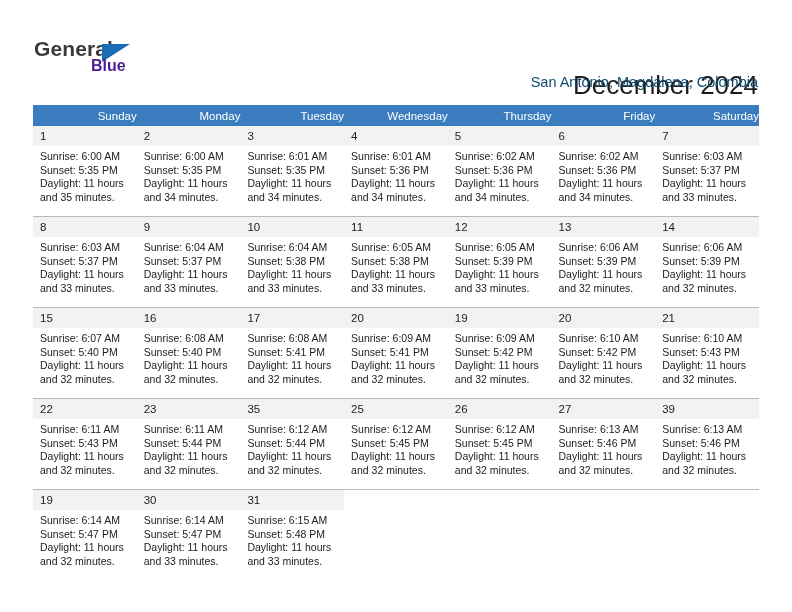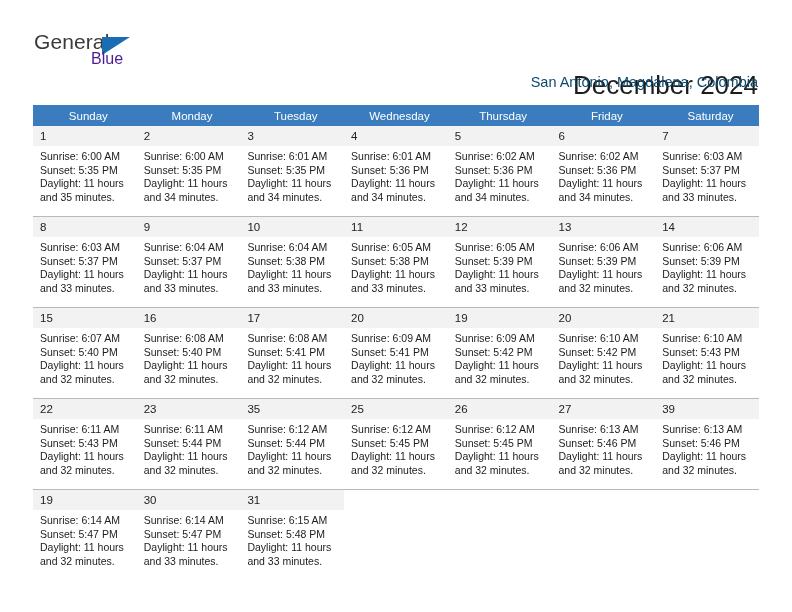--- a/index.html
+++ b/index.html
@@ -24,23 +24,24 @@
   .header {
     position: absolute;
     left: 0;
     top: 0;
     width: 792px;
     height: 100px;
   }
   .logo {
     position: absolute;
     left: 34px;
-    top: 30px;
+    top: 37px;
     width: 180px;
     height: 48px;
+    font-weight: bold;
   }
   .logo-general {
     position: absolute;
     left: 0;
     top: 0;
     font-size: 21px;
     letter-spacing: 0.1px;
     color: #3a3a3a;
     font-family: "Liberation Sans", sans-serif;
   }
@@ -94,21 +95,21 @@
     table-layout: fixed;
     width: 726px;
   }
   table.cal col { width: 103.71px; }
 
   thead th {
     background: #3a7cbe;
     color: #ffffff;
     font-size: 11.5px;
     font-weight: normal;
-    text-align: center;
+    text-align: right;
     padding: 4px 0 4px 7px;
     height: 13px;
     vertical-align: middle;
     border: none;
   }
 
   .weekrow > td {
     padding: 0;
     vertical-align: top;
     border: none;

